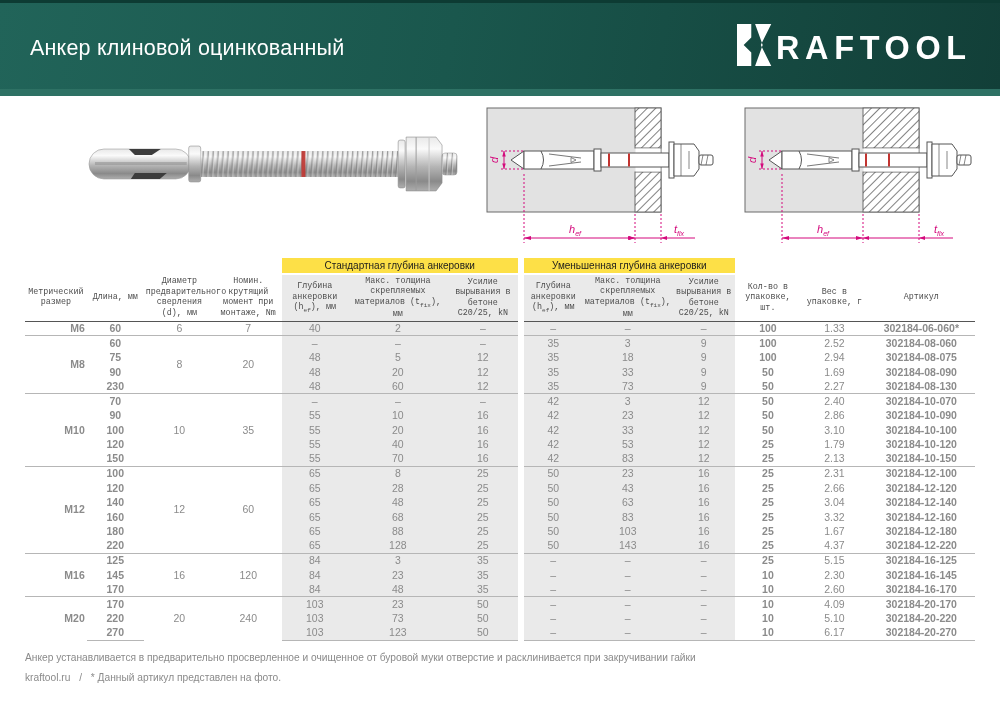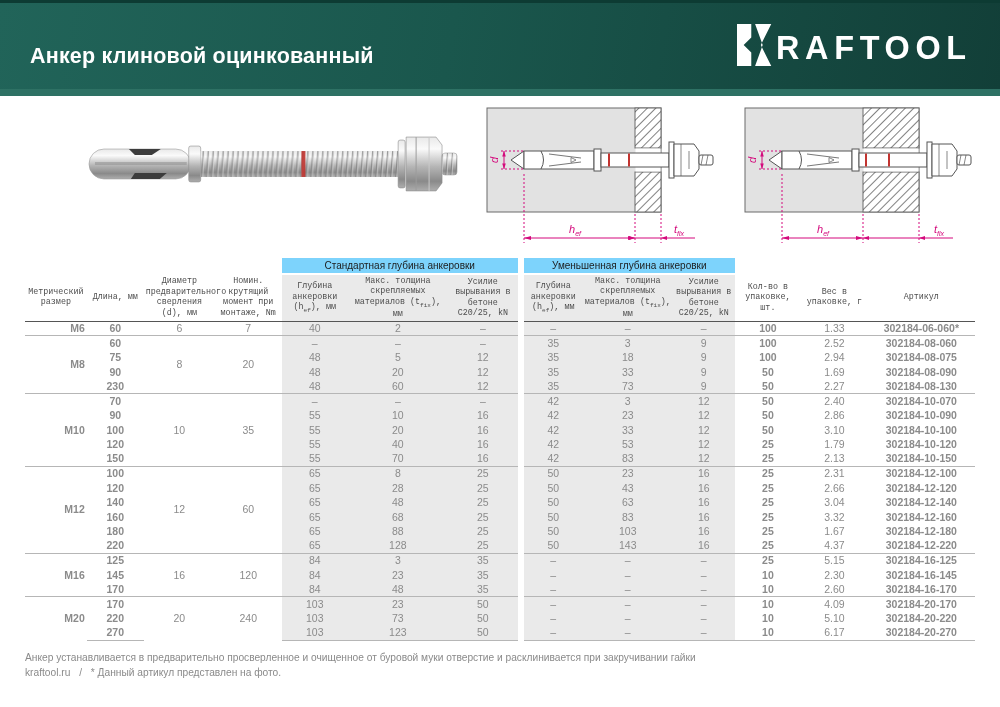--- a/index.html
+++ b/index.html
@@ -5,54 +5,54 @@
   * { margin:0; padding:0; box-sizing:border-box; }
   html,body { width:1000px; height:707px; background:#fff; overflow:hidden;
               font-family:"Liberation Sans", sans-serif; }
   .page { position:relative; width:1000px; height:707px; background:#fff; }
 
   
   .header-bar { position:relative; width:100%; height:96px;
     background:linear-gradient(100deg,#216459 0%,#1a574d 45%,#123f38 100%); }
   .header-bar::before { content:""; position:absolute; top:0; left:0; right:0; height:3px; background:#0d3b33; }
   .header-bar::after  { content:""; position:absolute; bottom:0; left:0; right:0; height:7px; background:#2e7164; }
-  .page-title { position:absolute; left:30px; top:8px; height:97px; display:flex; align-items:center;
-    color:#fff; font-size:21.5px; font-weight:bold; letter-spacing:.2px; }
+  .page-title { position:absolute; left:30px; top:0; height:97px; display:flex; align-items:center;
+    color:#fff; font-size:21.5px; font-weight:normal; letter-spacing:.2px; }
   .logo { position:absolute; right:25px; top:23px; width:238px; height:44px; }
 
   
   .figures { position:relative; width:1000px; height:162px; }
   .photo  { position:absolute; left:85px;  top:22px; width:375px; height:92px; }
   .diag-1 { position:absolute; left:483px; top:6px;  width:250px; height:152px; }
   .diag-2 { position:absolute; left:741px; top:6px;  width:250px; height:152px; }
   .dimtxt { font-size:11px; font-style:italic; }
   .dimsub { font-size:7px; font-style:italic; }
 
   
   table.spec { border-collapse:collapse; table-layout:fixed; width:950px; margin:0 25px; }
   .spec th, .spec td { text-align:center; vertical-align:middle; padding:0 2px; font-weight:normal; }
   .band-row th { height:16px; }
-  .band { background:#7dd3fc; font-size:10px; font-weight:bold; color:#1c1c1c; border-bottom:2px solid #fff; }
+  .band { background:#fde047; font-size:10px; font-weight:bold; color:#1c1c1c; border-bottom:2px solid #fff; }
   .subhead th { height:47px; font-size:8.4px; color:#4d4d4d; line-height:1.25;
                 border-bottom:1px solid #555;font-family:Liberation Mono, monospace; }
   .subhead th sub, .band sub { font-size:.72em; }
   .shadecol { background:#eaeaea; }
   .gapL { border-left:6px solid #fff; }
   .spec tbody td { height:14.5px; font-size:10.5px; line-height:1; color:#8b8b8b; }
   .spec tbody tr.group-first td { border-top:1px solid #b6b6b6; }
   .spec tbody tr.group-first:first-child td { border-top:none; }
   .spec tbody tr:last-child td { border-bottom:1px solid #b6b6b6; }
   td.cell-metric { font-weight:bold; font-size:12px; color:#161616;text-align:right; }
   td.cell-len    { font-weight:bold; font-size:10.5px; color:#161616; }
   td.cell-qty    { font-weight:bold; color:#111; }
   td.cell-article{ color:#1f1f1f; font-weight:700; font-size:10.5px; }
 
   
   .footer { margin:9px 25px 0; color:#8a8a8a; font-size:10.2px; line-height:15px; }
-  .site-line { }
+  .site-line { margin-top:5px; }
   .site-line span { margin-right:6px; }
 </style>
 </head>
 <body>
 
 <div class="page">
 
   <div class="header-bar">
     <div class="page-title">Анкер клиновой оцинкованный</div>
     <svg class="logo" viewBox="0 0 250 46">

